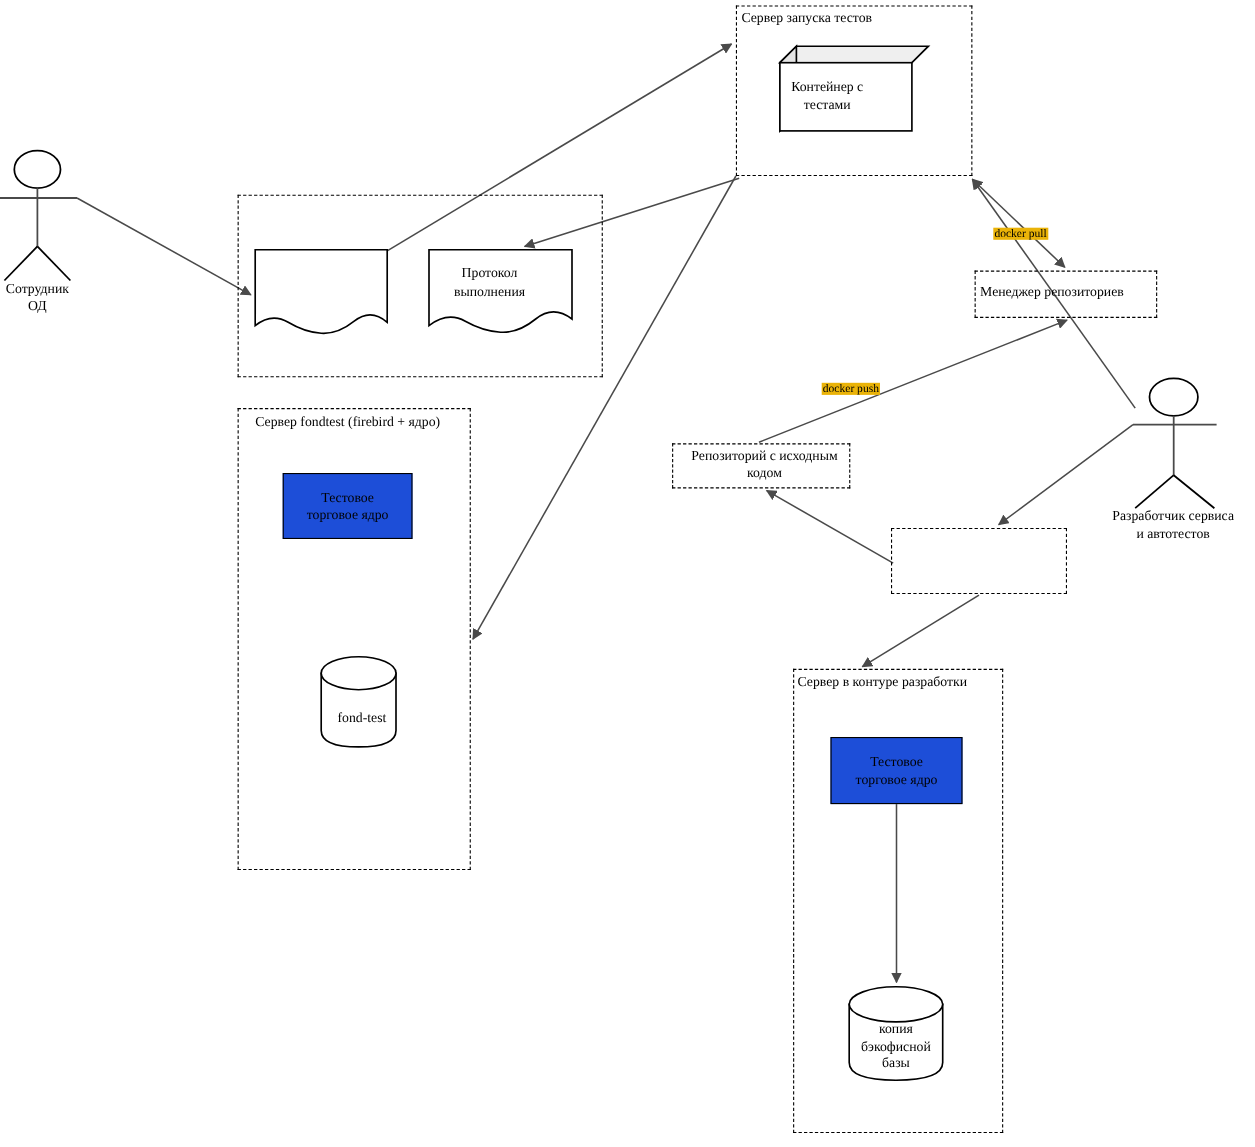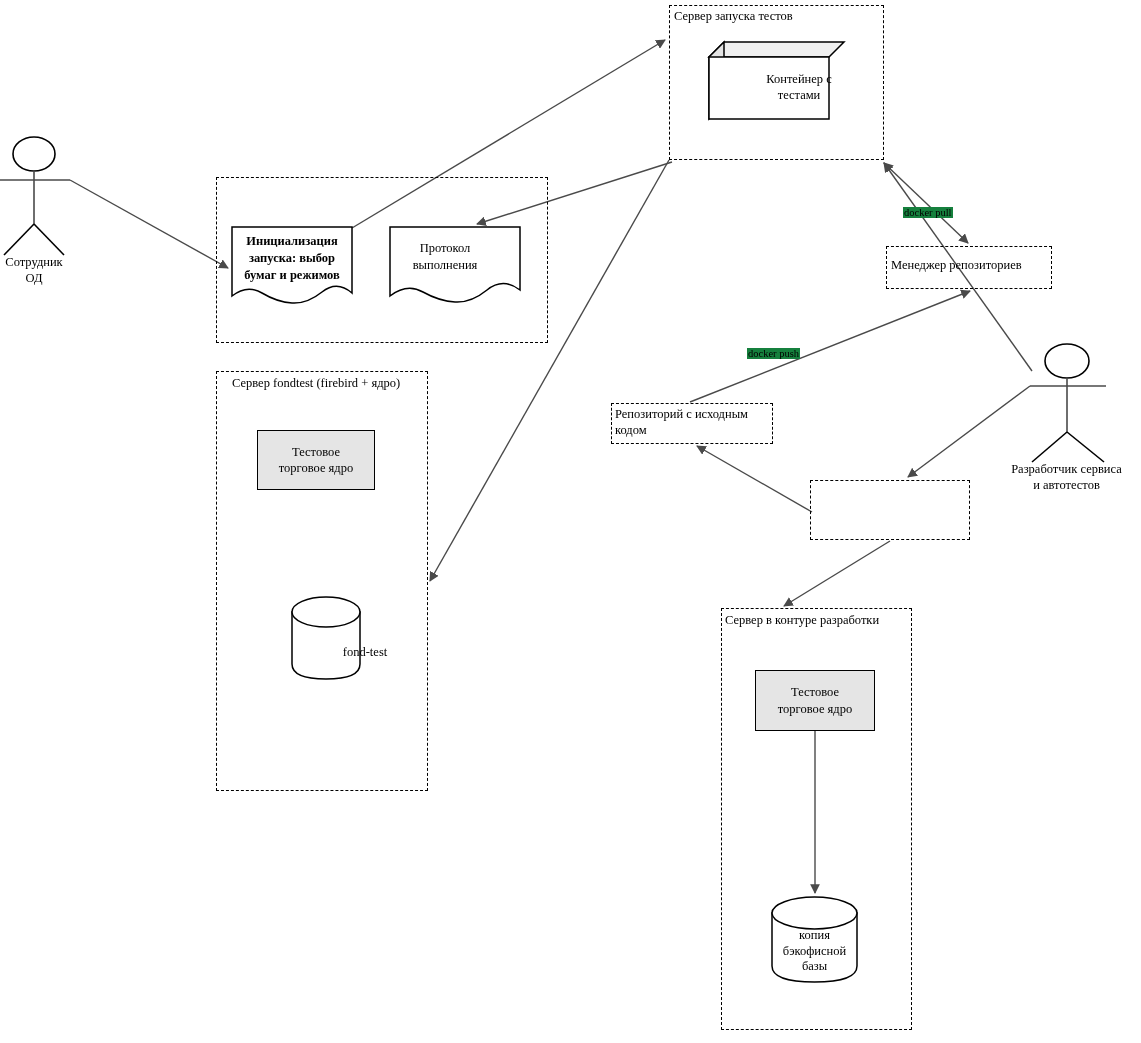--- a/index.html
+++ b/index.html
@@ -31,21 +31,21 @@
   .container-label {
     position: absolute;
     font-size: 12.5px;
     color: #000000;
     line-height: 1.25;
     white-space: pre-line;
   }
   .plain-box {
     position: absolute;
     border: 1.5px solid #000000;
-    background: #e5e5e5;
+    background: #1d4ed8;
     box-sizing: border-box;
     display: flex;
     align-items: center;
     justify-content: center;
     text-align: center;
     font-size: 12.5px;
     line-height: 1.3;
     color: #000;
     white-space: pre-line;
   }
@@ -79,21 +79,21 @@
     text-align: center;
     font-size: 12.5px;
     line-height: 1.25;
     color: #000;
     white-space: pre-line;
   }
   .edge-label {
     position: absolute;
     font-size: 10.5px;
     color: #000;
-    background: #15803d;
+    background: #eab308;
     padding: 0 1px;
     white-space: nowrap;
   }
 </style>
 </head>
 <body>
 
 <div id="canvas">
 
   <svg id="wires" viewBox="0 0 1141 1043" xmlns="http://www.w3.org/2000/svg">
@@ -176,42 +176,39 @@
 
   <div class="container-box" style="left:216px; top:177px; width:332px; height:166px;"></div>
 
   <div class="container-box" style="left:886px; top:246px; width:166px; height:43px;"></div>
   <div class="container-label" style="left:891px; top:258px; width:160px;">Менеджер репозиториев</div>
 
   <div class="container-box" style="left:216px; top:371px; width:212px; height:420px;"></div>
   <div class="container-label" style="left:232px; top:376px; width:210px;">Сервер fondtest (firebird + ядро)</div>
 
   <div class="container-box" style="left:611px; top:403px; width:162px; height:41px;"></div>
-  <div class="container-label" style="left:615px; top:407px; width:160px;">Репозиторий с исходным
+  <div class="container-label" style="left:615px; top:407px; width:160px;text-align:center;">Репозиторий с исходным
 кодом</div>
 
   <div class="container-box" style="left:810px; top:480px; width:160px; height:60px;"></div>
 
   <div class="container-box" style="left:721px; top:608px; width:191px; height:422px;"></div>
   <div class="container-label" style="left:725px; top:613px; width:190px;">Сервер в контуре разработки</div>
 
-  <div class="box3d-text" style="left:749px; top:71px; width:100px;">Контейнер с
+  <div class="box3d-text" style="left:702px; top:71px; width:100px;">Контейнер с
 тестами</div>
 
-  <div class="doc-text" style="left:230px; top:233px; width:124px;">Инициализация
-запуска: выбор
-бумаг и режимов</div>
 
   <div class="doc-text" style="left:390px; top:240px; width:110px; font-weight:normal;">Протокол
 выполнения</div>
 
   <div class="plain-box" style="left:257px; top:430px; width:118px; height:60px;">Тестовое
 торговое ядро</div>
 
-  <div class="db-text" style="left:292px; top:645px; width:74px;padding-left:36px;">fond-test</div>
+  <div class="db-text" style="left:292px; top:645px; width:74px;">fond-test</div>
 
   <div class="plain-box" style="left:755px; top:670px; width:120px; height:61px;">Тестовое
 торговое ядро</div>
 
   <div class="db-text" style="left:767px; top:928px; width:95px;">копия
 бэкофисной
 базы</div>
 
   <div class="actor-label" style="left:-21px; top:255px; width:110px;">Сотрудник
 ОД</div>

